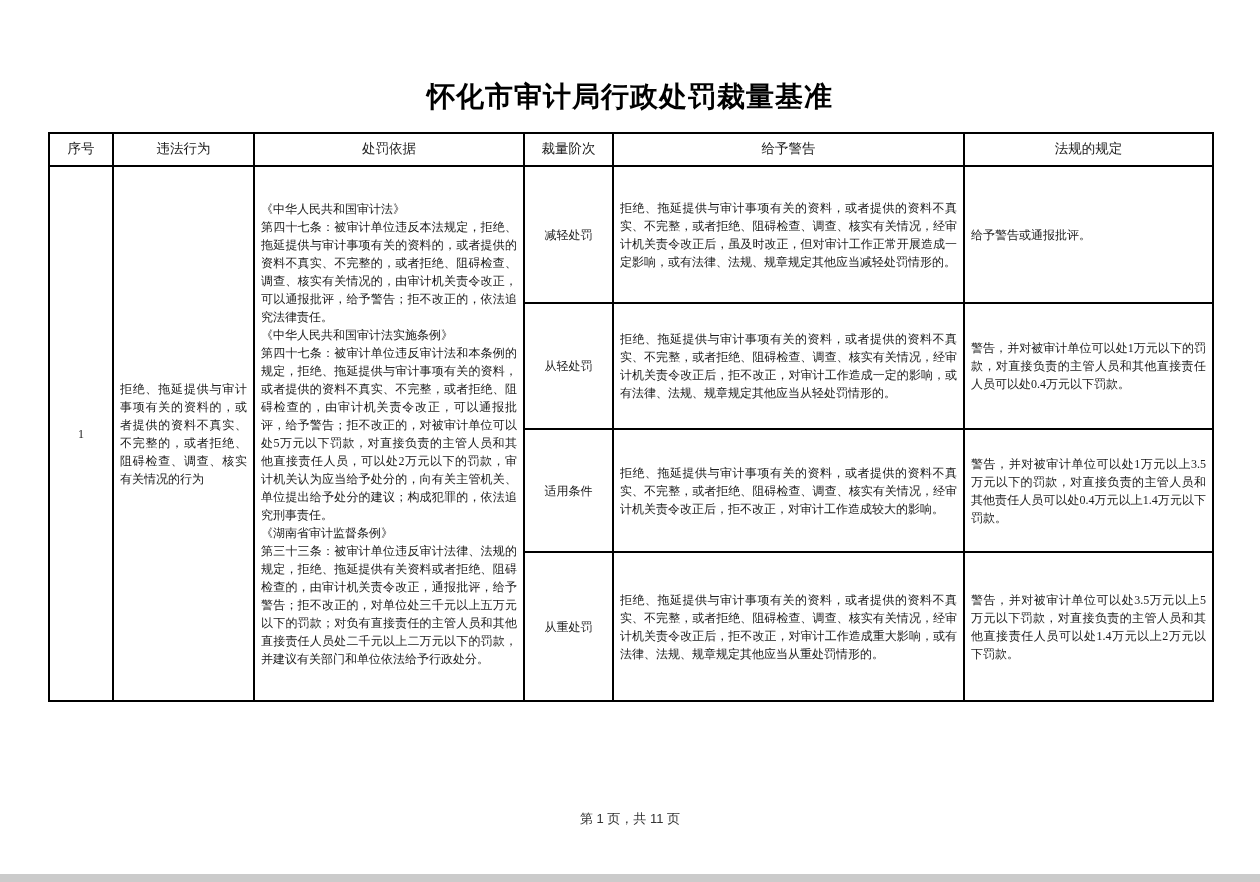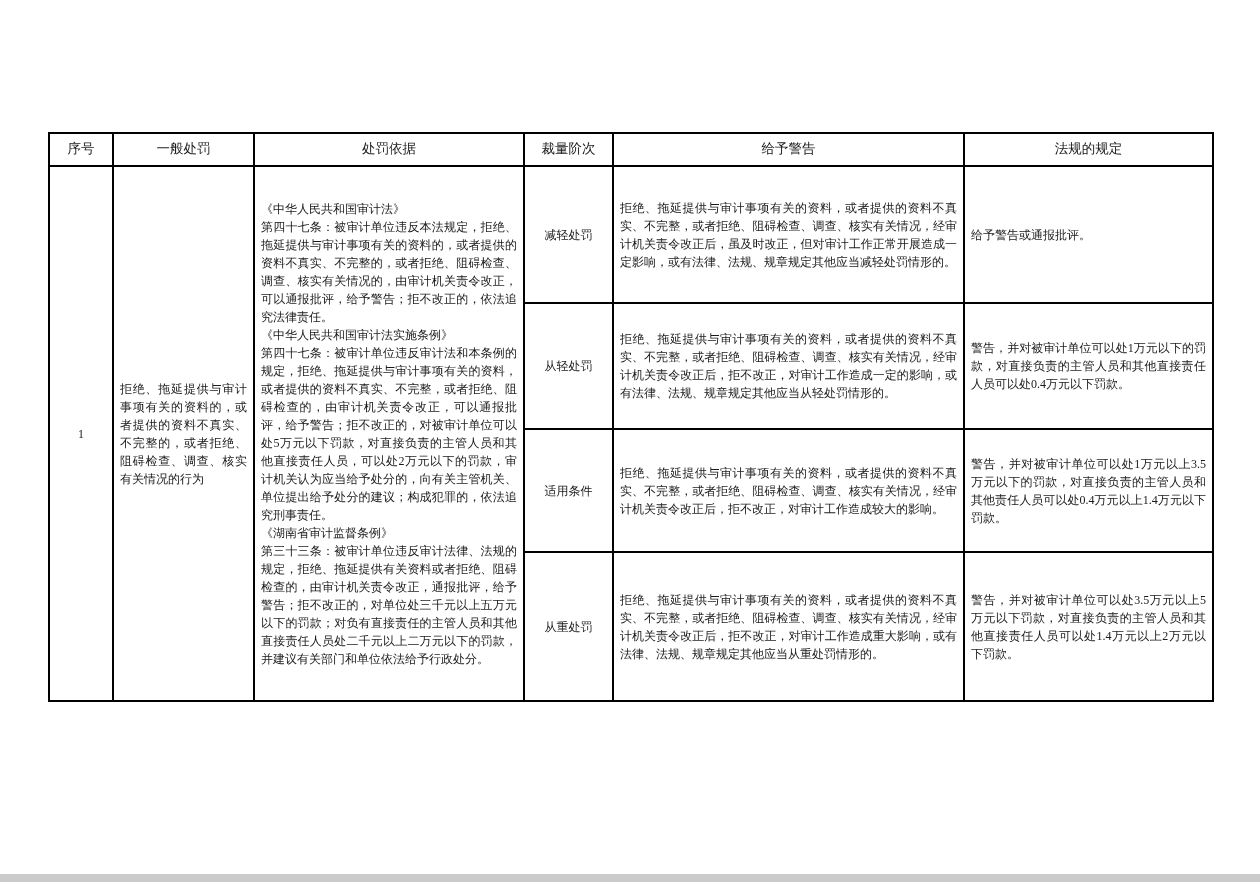--- a/index.html
+++ b/index.html
@@ -72,34 +72,35 @@
     left: 0; bottom: 0;
     width: 1260px; height: 8px;
     background: #cbcbcb;
   }
 </style>
 </head>
 <body>
 
 <div class="page">
 
+  <div class="doc-title">怀化市审计局行政处罚裁量基准</div>
 
   <table class="penalty-table">
     <colgroup>
       <col class="w-index">
         <col class="w-behave">
         <col class="w-basis">
       <col class="w-level">
         <col class="w-cond">
         <col class="w-std">
     </colgroup>
     <thead>
       <tr>
         <th>序号</th>
-        <th>一般处罚</th>
+        <th>违法行为</th>
         <th>处罚依据</th>
         <th>裁量阶次</th>
         <th>给予警告</th>
         <th>法规的规定</th>
       </tr>
     </thead>
     <tbody>
       <tr class="r1">
         <td class="c-index" rowspan="4">1</td>
         <td class="c-behave" rowspan="4">拒绝、拖延提供与审计事项有关的资料的，或者提供的资料不真实、不完整的，或者拒绝、阻碍检查、调查、核实有关情况的行为</td>
@@ -124,16 +125,17 @@
         <td class="c-std">警告，并对被审计单位可以处1万元以上3.5万元以下的罚款，对直接负责的主管人员和其他责任人员可以处0.4万元以上1.4万元以下罚款。</td>
       </tr>
       <tr class="r4">
         <td class="c-level">从重处罚</td>
         <td class="c-cond">拒绝、拖延提供与审计事项有关的资料，或者提供的资料不真实、不完整，或者拒绝、阻碍检查、调查、核实有关情况，经审计机关责令改正后，拒不改正，对审计工作造成重大影响，或有法律、法规、规章规定其他应当从重处罚情形的。</td>
         <td class="c-std">警告，并对被审计单位可以处3.5万元以上5万元以下罚款，对直接负责的主管人员和其他直接责任人员可以处1.4万元以上2万元以下罚款。</td>
       </tr>
     </tbody>
   </table>
 
+  <div class="page-footer">第 1 页，共 11 页</div>
 
 </div>
 
 <div class="h-scrollbar"></div>
 
 </body></html>

